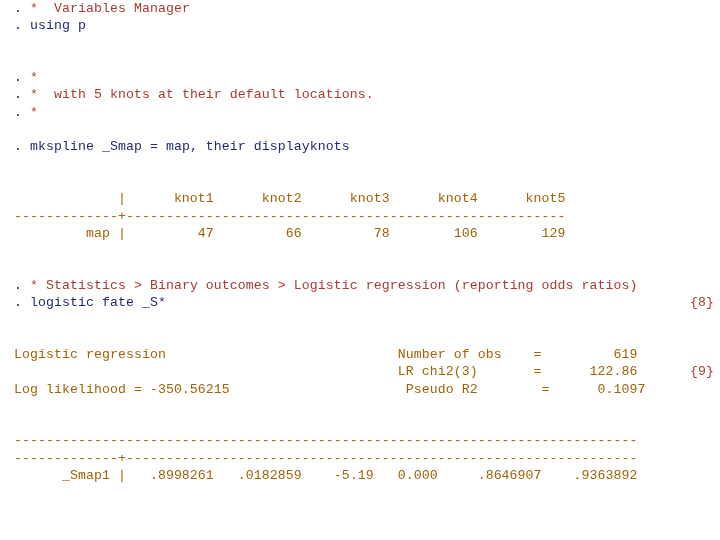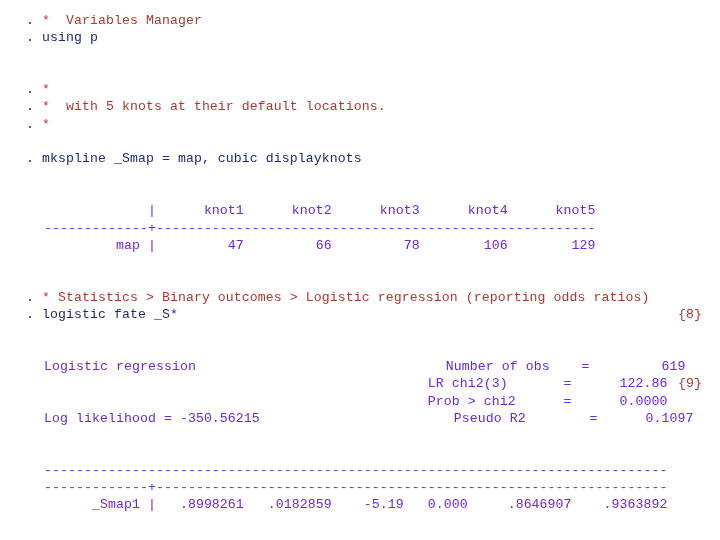--- a/index.html
+++ b/index.html
@@ -12,37 +12,37 @@
     width: 720px;
     height: 540px;
     overflow: hidden;
     font-family: "Liberation Mono", "DejaVu Sans Mono", monospace;
   }
   #stata-log {
     position: relative;
     width: 720px;
     height: 448px;
     background: #ffffff;
-    padding: 12px;
+    padding: 0;
     box-sizing: border-box;
   }
   .line {
     position: relative;
     height: 17.3px;
     line-height: 17.3px;
     font-size: 13.2px;
     letter-spacing: 0.08px;
     white-space: pre;
     padding-left: 14px;
     font-family: "Liberation Mono", "DejaVu Sans Mono", monospace;
   }
   .line.blank { color: transparent; }
   .c-comment { color: #a83a32; }
   .c-command { color: #1f2a70; }
-  .c-result  { color: #6d28d9; margin-left: 18px; }
+  .c-result  { color: #a16207; }
 
   .seg { white-space: pre; }
 
   .tail-note {
     position: absolute;
     right: 6px;
     top: 0;
     white-space: pre;
     color: #a83a32;
   }
@@ -62,42 +62,41 @@
   <div class="line"><span class="seg c-command">. </span><span class="seg c-comment">*</span></div>
 
 
   <div class="line"><span class="seg c-command">. </span><span class="seg c-comment">*  with 5 knots at their default locations.</span></div>
 
   <div class="line"><span class="seg c-command">. </span><span class="seg c-comment">*</span></div>
 
   <div class="line blank">&nbsp;</div>
 
 
-  <div class="line"><span class="seg c-command">. </span><span class="seg c-command">mkspline _Smap = map, cubic displayknots</span></div>
+  <div class="line"><span class="seg c-command">. </span><span class="seg c-command">mkspline _Smap = map, their displayknots</span></div>
 
   <div class="line blank">&nbsp;</div>
   <div class="line blank">&nbsp;</div>
 
   <div class="line c-result">             |      knot1      knot2      knot3      knot4      knot5</div>
   <div class="line c-result">-------------+-------------------------------------------------------</div>
   <div class="line c-result">         map |         47         66         78        106        129</div>
 
   <div class="line blank">&nbsp;</div>
   <div class="line blank">&nbsp;</div>
 
   <div class="line"><span class="seg c-command">. </span><span class="seg c-comment">* Statistics &gt; Binary outcomes &gt; Logistic regression (reporting odds ratios)</span></div>
 
   <div class="line"><span class="seg c-command">. </span><span class="seg c-command">logistic fate _S*</span><span class="tail-note">{8}</span></div>
 
   <div class="line blank">&nbsp;</div>
   <div class="line blank">&nbsp;</div>
 
   <div class="line"><span class="seg c-result">Logistic regression</span><span class="seg c-result" id="statrow1">                             Number of obs    =         619</span></div>
   <div class="line"><span class="seg c-result" id="statrow2">                                                LR chi2(3)       =      122.86</span><span class="tail-note">{9}</span></div>
-  <div class="line"><span class="seg c-result" id="statrow3">                                                Prob &gt; chi2      =      0.0000</span></div>
   <div class="line"><span class="seg c-result">Log likelihood = -350.56215</span><span class="seg c-result" id="statrow4">                      Pseudo R2        =      0.1097</span></div>
 
   <div class="line blank">&nbsp;</div>
   <div class="line blank">&nbsp;</div>
 
   <div class="line c-result">------------------------------------------------------------------------------</div>
   <div class="line c-result">-------------+----------------------------------------------------------------</div>
   <div class="line c-result">      _Smap1 |   .8998261   .0182859    -5.19   0.000     .8646907    .9363892</div>
 
 </div>

